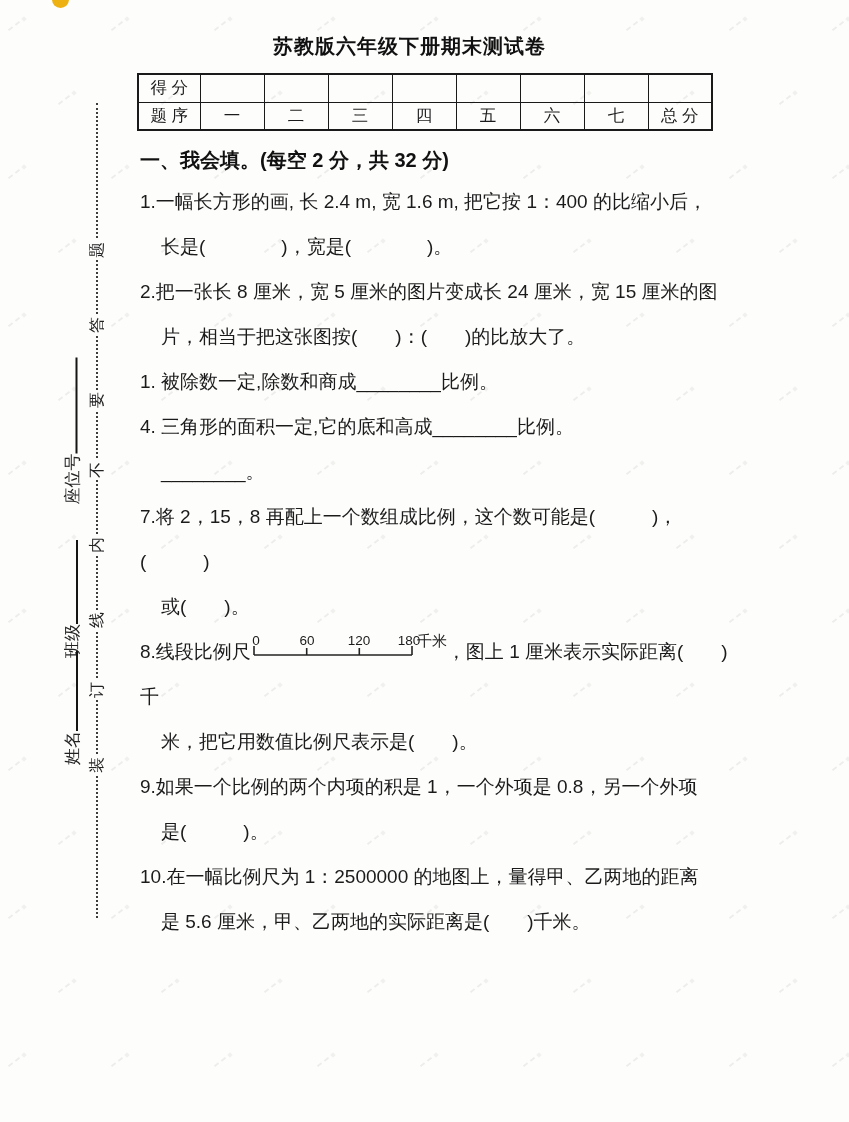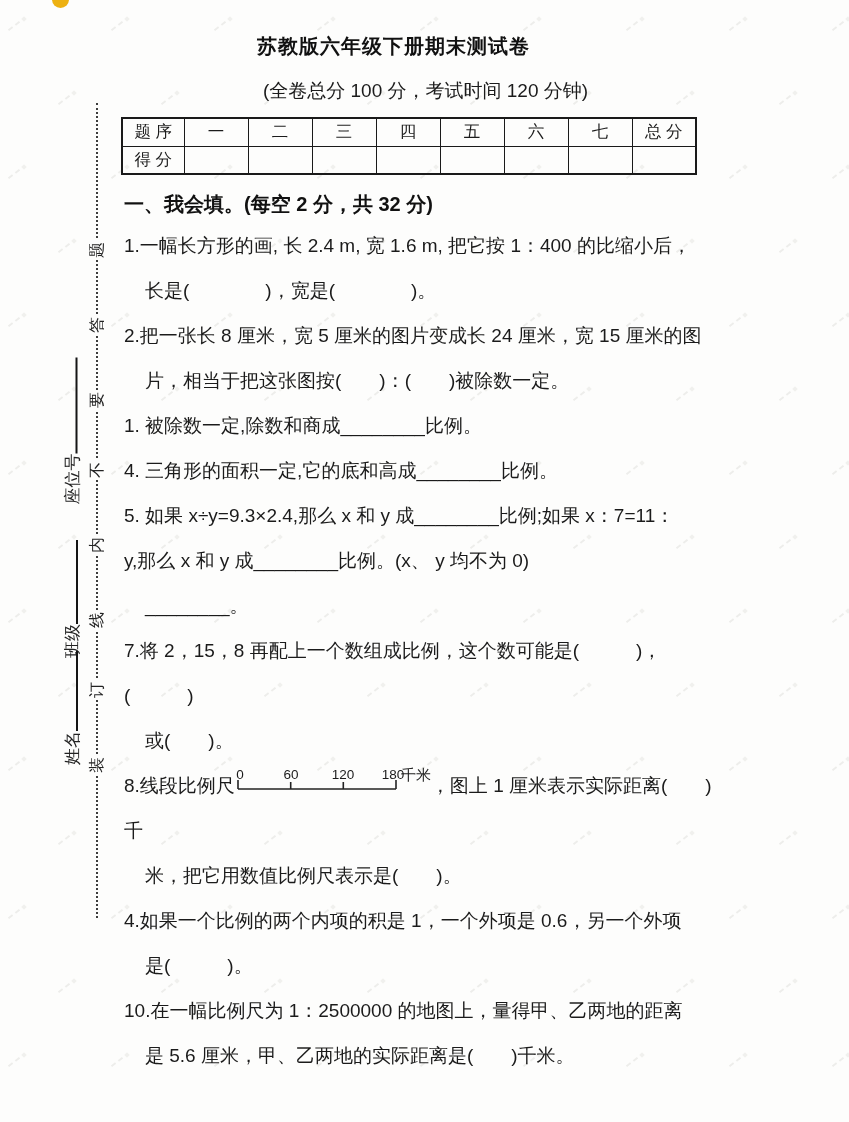--- a/index.html
+++ b/index.html
@@ -37,21 +37,21 @@
     text-align:center; font-size:16px; background:#fdfdfc;
     transform:rotate(-90deg); z-index:2; color:#222;
   }
   .vfield {
     position:absolute; height:22px; display:flex; align-items:baseline;
     transform:rotate(-90deg); z-index:2; font-size:17px; white-space:nowrap;
     color:#222;
   }
   .vfield .blank { display:inline-block; height:4px; border-bottom:2px solid #151515; }
   
-  .content { position:absolute; left:124px; top:0; width:603px; z-index:1; }
+  .content { position:absolute; left:140px; top:0; width:603px; z-index:1; }
   .doc-title {
     margin-top:33px; font-size:20px; font-weight:bold; text-align:center;
     letter-spacing:1px; position:relative; left:-32px; color:#111;
   }
   .doc-subtitle { margin-top:18px; font-size:19px; text-align:center; white-space:pre-wrap; }
   table.score {
     margin-top:13px; margin-left:-3px; width:576px; border-collapse:collapse;
     table-layout:fixed; background:transparent;
   }
   table.score td {
@@ -224,75 +224,70 @@
     <span class="blank" style="width:84px"></span>
 </div>
 <div class="vfield" style="width:120px; left:12px; top:694px">
   <span>姓名</span>
     <span class="blank" style="width:80px"></span>
 </div>
 
 <div class="content">
 
   <div class="doc-title">苏教版六年级下册期末测试卷</div>
-  <div class="doc-subtitle">(全卷总分 100 分，考试时间 120 分钟)</div>
 
   <table class="score">
     <tbody>
         <tr>
+      <td class="rowlabel">得 分</td>
+      <td></td>
+      <td></td>
+      <td></td>
+      <td></td>
+      <td></td>
+      <td></td>
+      <td></td>
+      <td></td>
+    </tr>
+    <tr>
       <td class="rowlabel">题 序</td>
       <td>一</td>
       <td>二</td>
       <td>三</td>
       <td>四</td>
       <td>五</td>
       <td>六</td>
       <td>七</td>
       <td>总 分</td>
     </tr>
-    <tr>
-      <td class="rowlabel">得 分</td>
-      <td></td>
-      <td></td>
-      <td></td>
-      <td></td>
-      <td></td>
-      <td></td>
-      <td></td>
-      <td></td>
-    </tr>
   </tbody>
     </table>
 
   <div class="section-heading">一、我会填。(每空 2 分，共 32 分)</div>
 
   <div class="questions">
 
     <div>
       <div class="qline">1.一幅长方形的画, 长 2.4 m, 宽 1.6 m, 把它按 1：400 的比缩小后，</div>
       <div class="qline indent">长是(　　　　)，宽是(　　　　)。</div>
     </div>
 
     <div>
       <div class="qline">2.把一张长 8 厘米，宽 5 厘米的图片变成长 24 厘米，宽 15 厘米的图</div>
-      <div class="qline indent">片，相当于把这张图按(　　)：(　　)被除数一定。</div>
+      <div class="qline indent">片，相当于把这张图按(　　)：(　　)的比放大了。</div>
     </div>
 
     <div>
       <div class="qline">1. 被除数一定,除数和商成________比例。</div>
     </div>
 
     <div>
       <div class="qline">4. 三角形的面积一定,它的底和高成________比例。</div>
     </div>
 
-    <div>
-      <div class="qline">5. 如果 x÷y=9.3×2.4,那么 x 和 y 成________比例;如果 x：7=11：</div>
-      <div class="qline">y,那么 x 和 y 成________比例。(x、 y 均不为 0)</div>
-    </div>
 
     <div>
       <div class="qline indent">________。</div>
     </div>
 
     <div>
       <div class="qline">7.将 2，15，8 再配上一个数组成比例，这个数可能是(　　　)，(　　　)</div>
       <div class="qline indent">或(　　)。</div>
     </div>
 
@@ -306,21 +301,21 @@
             <text x="5" y="13" text-anchor="middle">0</text>
             <text x="56" y="13" text-anchor="middle">60</text>
             <text x="108" y="13" text-anchor="middle">120</text>
             <text x="158" y="13" text-anchor="middle">180</text>
             <text x="166" y="14" class="unit">千米</text>
           </svg><span>，图上 1 厘米表示实际距离(　　)千</span></div>
       <div class="qline indent">米，把它用数值比例尺表示是(　　)。</div>
     </div>
 
     <div>
-      <div class="qline">4.如果一个比例的两个内项的积是 1，一个外项是 0.6，另一个外项</div>
+      <div class="qline">9.如果一个比例的两个内项的积是 1，一个外项是 0.8，另一个外项</div>
       <div class="qline indent">是(　　　)。</div>
     </div>
 
     <div>
       <div class="qline">10.在一幅比例尺为 1：2500000 的地图上，量得甲、乙两地的距离</div>
       <div class="qline indent">是 5.6 厘米，甲、乙两地的实际距离是(　　)千米。</div>
     </div>
 
   </div>
 </div>

